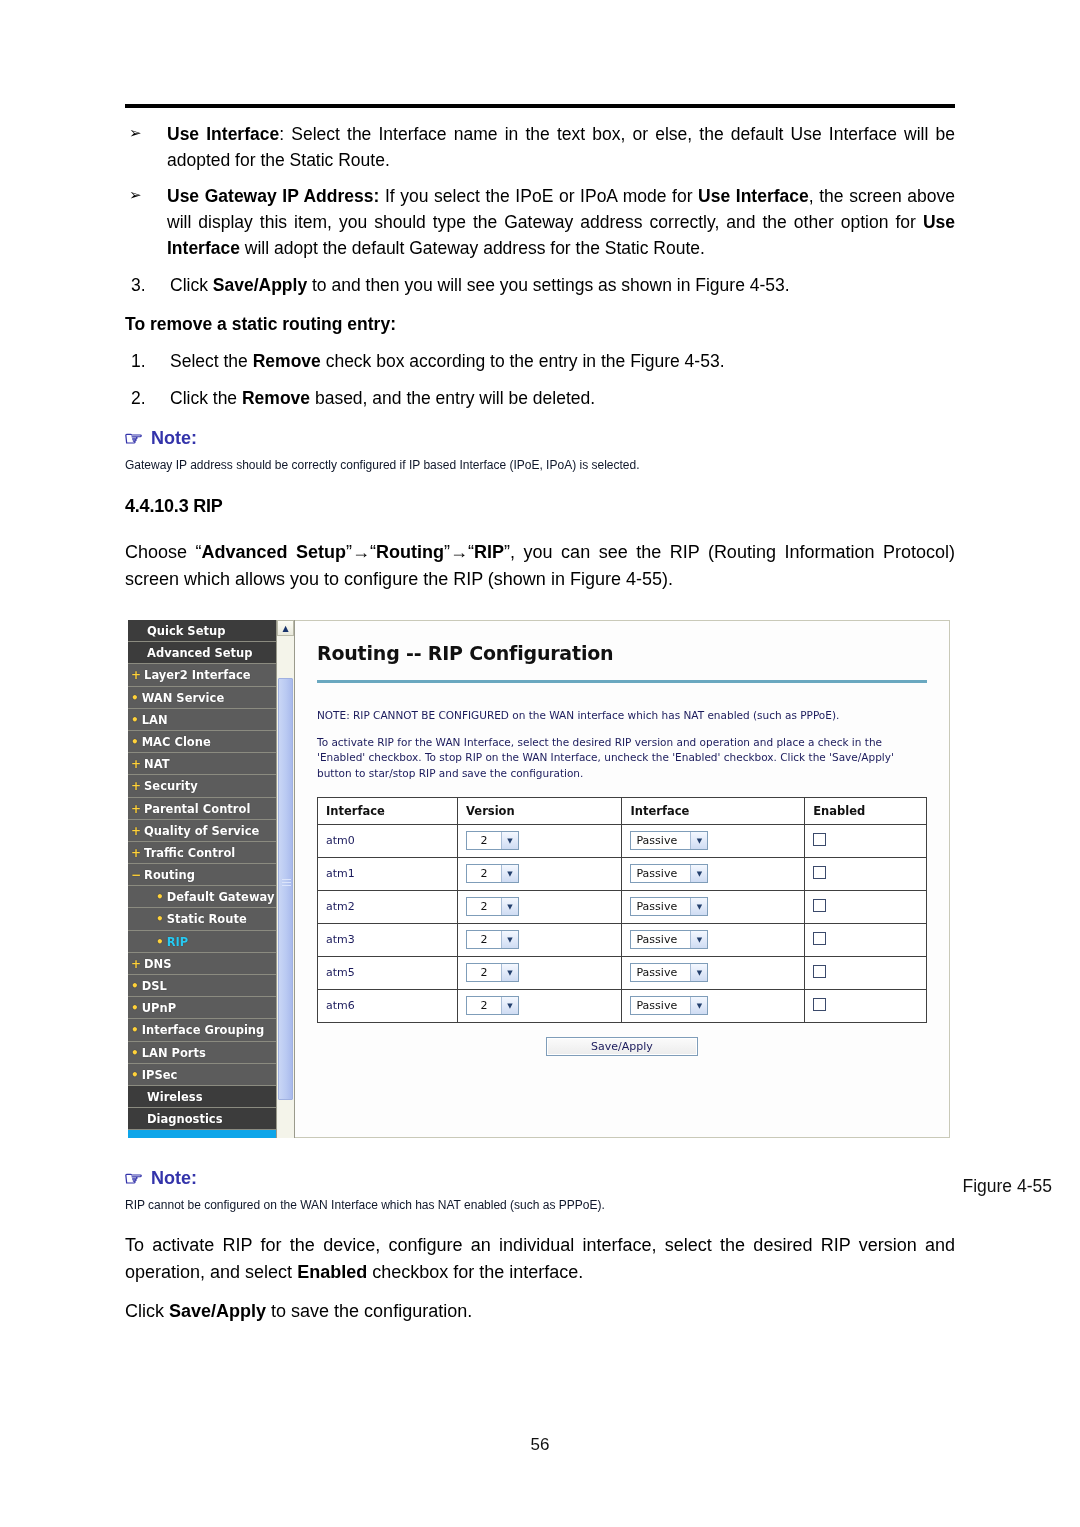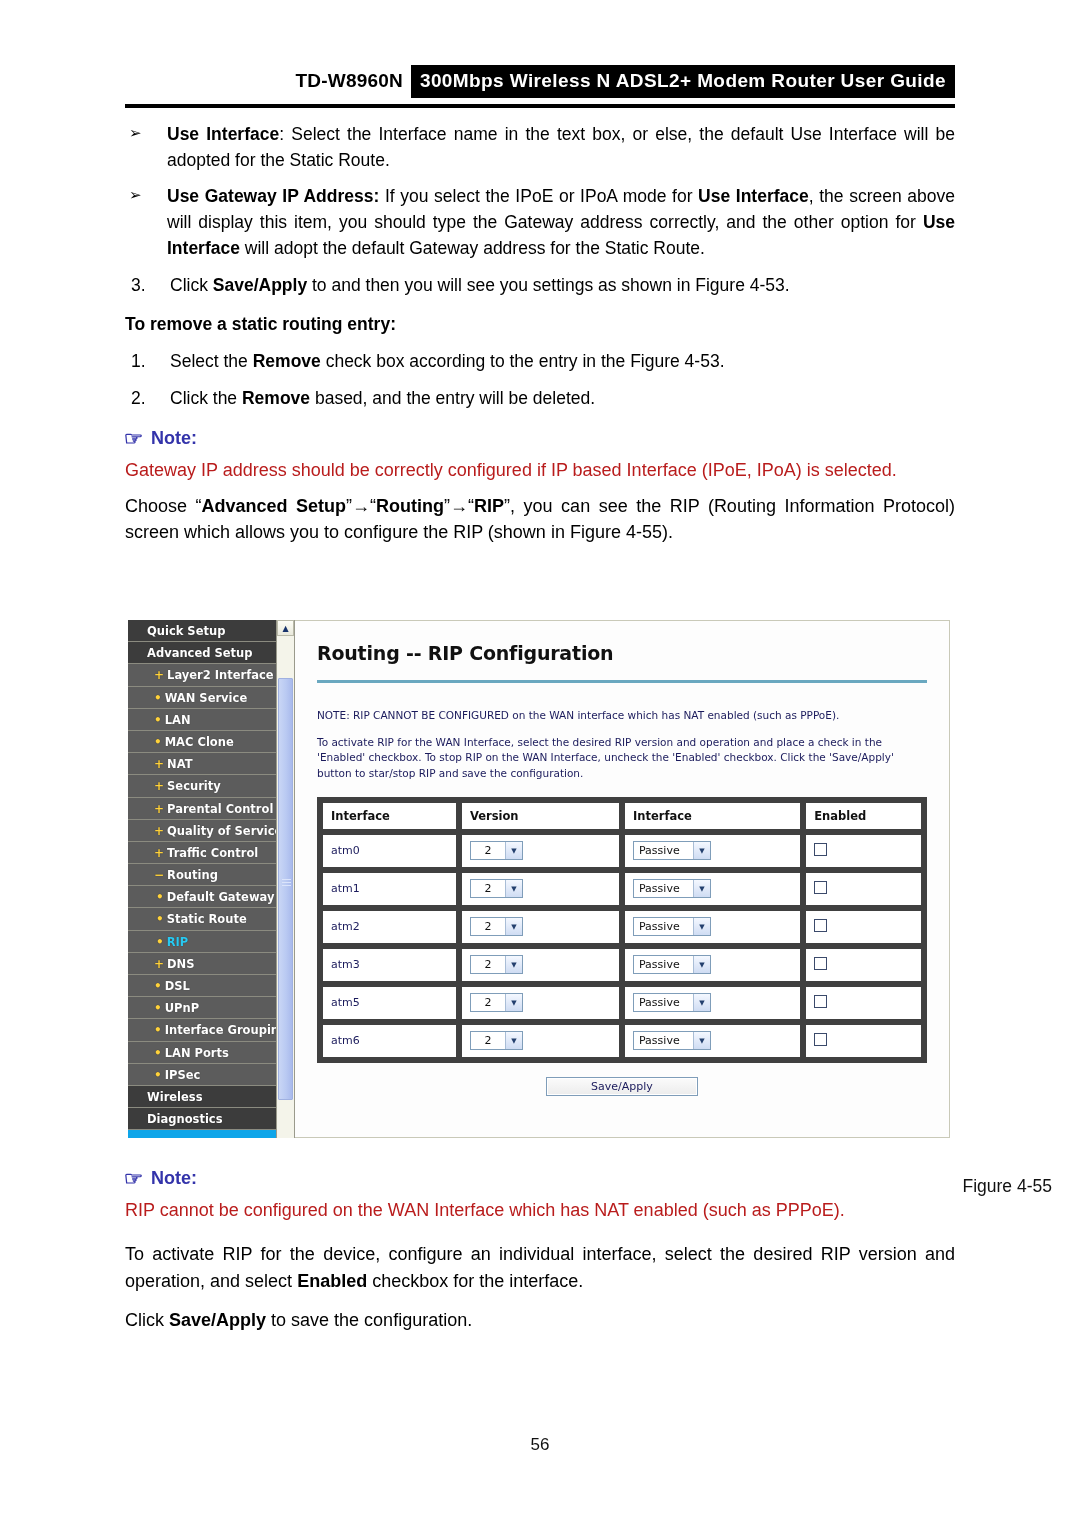--- a/index.html
+++ b/index.html
@@ -132,22 +132,22 @@
     align-items: center;
   }
   .note-title .hand {
     font-size: 19px;
     margin-right: 9px;
     line-height: 1;
     display: inline-block;
     transform: scaleX(1.15);
   }
   .note-text {
-    color: #b91c1c;
-    font-size: 18px;
+    color: #0f172a;
+    font-size: 12px;
     line-height: 1.45;
   }
 
   
   .shot {
     position: absolute;
     left: 128px;
     top: 620px;
     width: 822px;
     height: 518px;
@@ -174,21 +174,21 @@
     overflow: hidden;
     background: #5c5c5c;
     box-sizing: border-box;
     position: relative;
     text-shadow: 0 0 1px rgba(0,0,0,0.6);
   }
   .menu-item.lvl0 {
     background: #3c3c3c;
     padding-left: 19px;
   }
-  .menu-item.lvl1 { padding-left: 26px; }
+  .menu-item.lvl1 { padding-left: 3px; }
   .menu-item.lvl2 { padding-left: 28px; }
   .menu-item .pfx {
     color: #ffd23b;
     font-weight: bold;
     margin-right: 3px;
     font-size: 12px;
   }
   .menu-item .mlabel { color: #ffffff; }
   .menu-item .mlabel.active { color: #29c8f0; }
 
@@ -269,21 +269,21 @@
   }
 
   table.rip-table {
     margin-top: 16px;
     border-collapse: collapse;
     width: 100%;
     font-size: 11px;
     color: #1b1b5c;
   }
   table.rip-table th, table.rip-table td {
-    border: 6px solid #404040;
+    border: 1px solid #404040;
     padding: 0;
     text-align: left;
     margin-top: 28px;
   }
   table.rip-table th {
     font-weight: bold;
     color: #111;
     padding: 6px 8px;
     font-size: 11.5px;
     background: #ffffff;
@@ -377,24 +377,20 @@
     text-align: center;
     font-size: 17px;
     color: #111;
   }
 </style>
 </head>
 <body>
 
 <div class="page">
 
-  <div class="doc-header">
-    <span class="model-name">TD-W8960N</span>
-    <span class="header-banner">300Mbps Wireless N ADSL2+ Modem Router User Guide</span>
-  </div>
   <div class="header-rule"></div>
 
   <div class="content">
 
     <div class="bullet-item">
       <span class="marker">➢</span><span class="b">Use Interface</span><span>: Select the Interface name in the text box, or else, the default Use Interface will be adopted for the Static Route.</span>
     </div>
 
     <div class="bullet-item">
       <span class="marker">➢</span><span class="b">Use Gateway IP Address:</span><span>  If you select the IPoE or IPoA mode for </span><span class="b">Use Interface</span><span>, the screen above will display this item, you should type the Gateway address correctly, and the other option for </span><span class="b">Use Interface</span><span> will adopt the default Gateway address for the Static Route.</span>
@@ -415,20 +411,21 @@
     </div>
 
     <div class="note-block">
       <div class="note-title">
         <span class="hand">☞</span>
         <span>Note:</span>
       </div>
       <div class="note-text">Gateway IP address should be correctly configured if IP based Interface (IPoE, IPoA) is selected.</div>
     </div>
 
+    <h2 class="sect-head">4.4.10.3 RIP</h2>
 
     <p class="para"><span>Choose “</span><span class="b">Advanced Setup</span><span>”→“</span><span class="b">Routing</span><span>”→“</span><span class="b">RIP</span><span>”, you can see the RIP (Routing Information Protocol) screen which allows you to configure the RIP (shown in Figure 4-55).</span></p>
 
   </div>
 
   <div class="shot">
 
     <div class="shot-sidebar" id="sidebar-root">
         <div class="menu-item lvl0"><span class="mlabel">Quick Setup</span></div>
         <div class="menu-item lvl0"><span class="mlabel">Advanced Setup</span></div>

